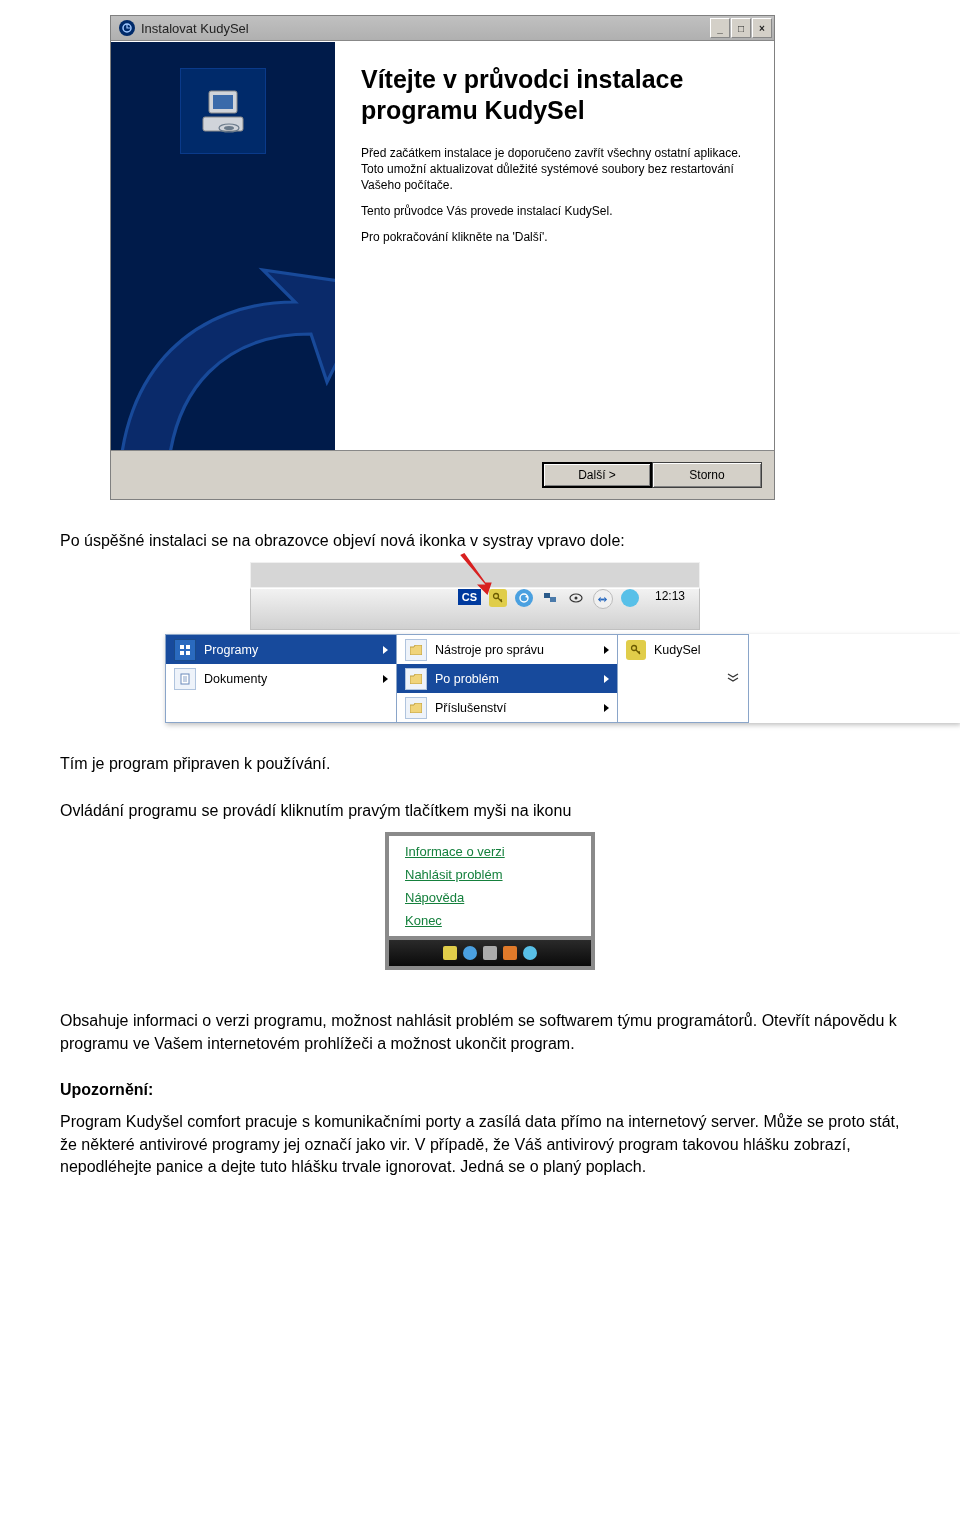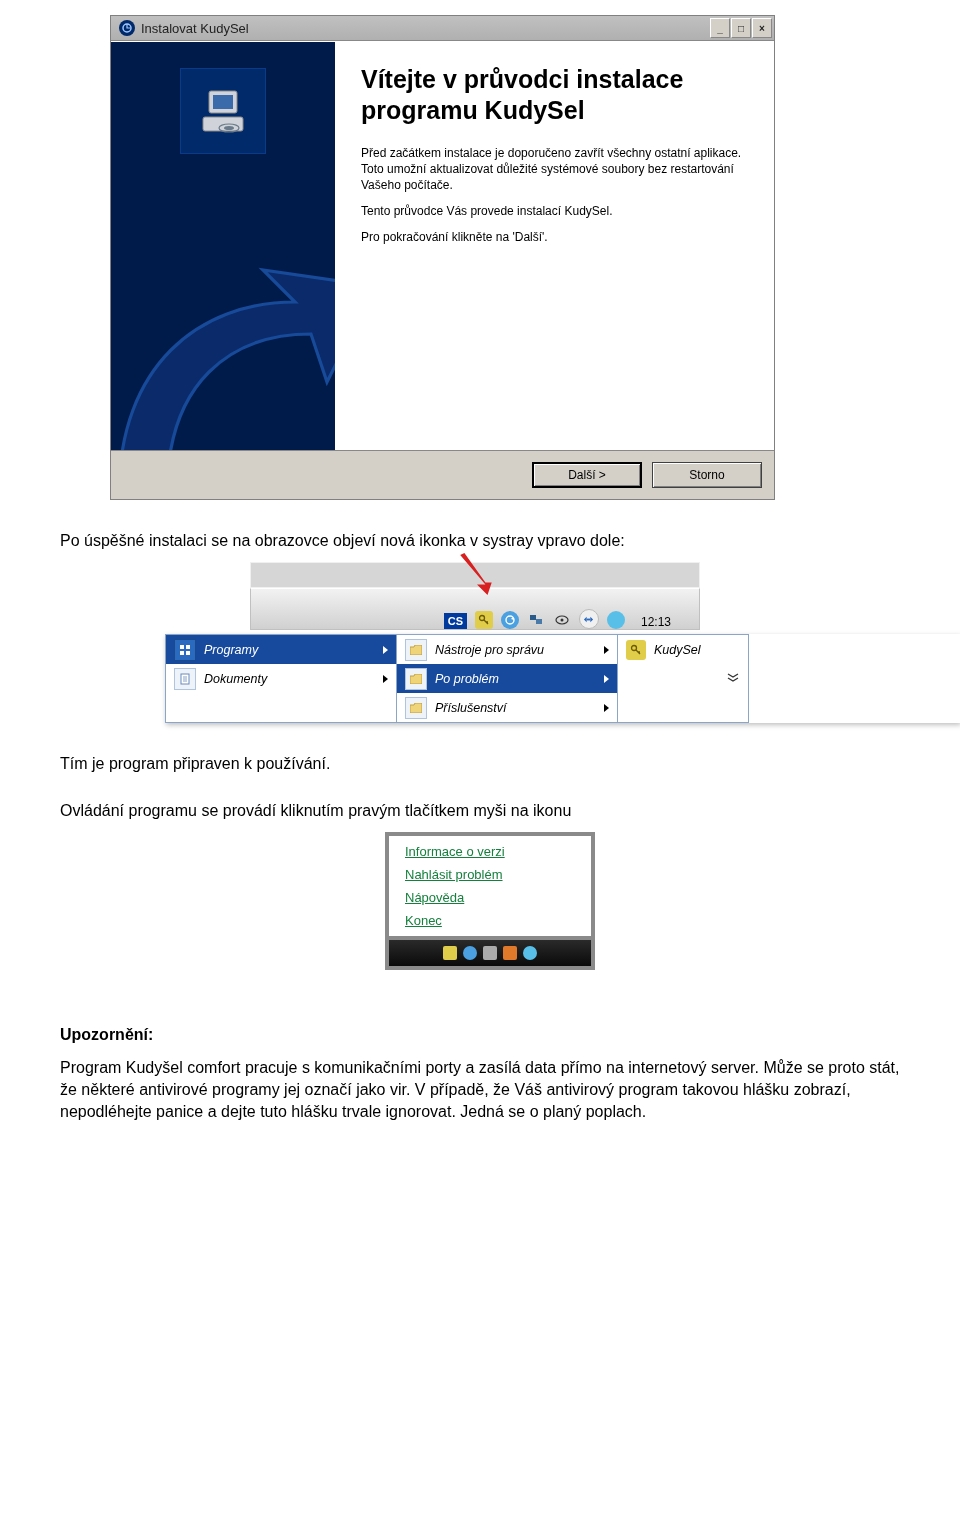--- a/index.html
+++ b/index.html
@@ -112,21 +112,20 @@
     line-height: 1.35;
   }
 
   .installer-footer {
     height: 48px;
     background: #d4d0c8;
     border-top: 1px solid #888;
     display: flex;
     justify-content: flex-end;
     align-items: center;
-    gap: 10px;
     padding-right: 12px;
   }
   .win-btn {
     width: 110px; height: 26px;
     background: #d4d0c8;
     border: 1px solid #404040;
     box-shadow: inset 1px 1px 0 #fff, inset -1px -1px 0 #808080;
     font-size: 12px;
     font-family: Tahoma, Arial, sans-serif;
     text-align: center;
@@ -147,23 +146,23 @@
     background: #d6d6d6;
     border: 1px solid #f0f0f0;
   }
   .systray-bar {
     position: relative;
     height: 40px;
     background: linear-gradient(180deg,#f2f2f2,#d0d0d0);
     border: 1px solid #c0c0c0;
     border-top: 1px solid #fff;
     display: flex;
-    align-items: flex-end;
+    align-items: flex-start;
     justify-content: flex-end;
-    padding-right: 28px;
+    padding-right: 14px;
     gap: 8px;
   }
   .cs-badge {
     background: #003a9e;
     color: #fff;
     font-size: 11px;
     font-weight: bold;
     padding: 2px 4px;
   }
   .tray-icon {
@@ -200,21 +199,20 @@
   .sm-col1 { width: 230px; }
   .sm-col2 { width: 220px; margin-left:-1px; }
   .sm-col3 { width: 130px; margin-left:-1px; }
   .sm-item {
     height: 29px;
     display: flex;
     align-items: center;
     padding: 0 8px;
     gap: 8px;
     position: relative;
-    font-style: italic;
   }
   .sm-item.hl {
     background: #174a9c;
     color: #fff;
   }
   .sm-icon {
     width: 20px; height: 20px;
     background: #eef3fa;
     border: 1px solid #b0c4de;
     display:flex; align-items:center; justify-content:center;
@@ -457,17 +455,18 @@
     <div class="ctx-tray">
       <span class="ct-icon k"></span>
       <span class="ct-icon b"></span>
       <span class="ct-icon n"></span>
       <span class="ct-icon o"></span>
       <span class="ct-icon c"></span>
     </div>
   </div>
 
   <div class="section">
+    <p class="para">Obsahuje informaci o verzi programu, možnost nahlásit problém se softwarem týmu programátorů. Otevřít nápovědu k programu ve Vašem internetovém prohlížeči a možnost ukončit program.</p>
     <p class="para bold" style="margin-top:24px">Upozornění:</p>
     <p class="para">Program Kudyšel comfort pracuje s komunikačními porty a zasílá data přímo na internetový server. Může se proto stát, že některé antivirové programy jej označí jako vir. V případě, že Váš antivirový program takovou hlášku zobrazí, nepodléhejte panice a dejte tuto hlášku trvale ignorovat. Jedná se o planý poplach.</p>
   </div>
 
 </div>
 
 </body></html>

